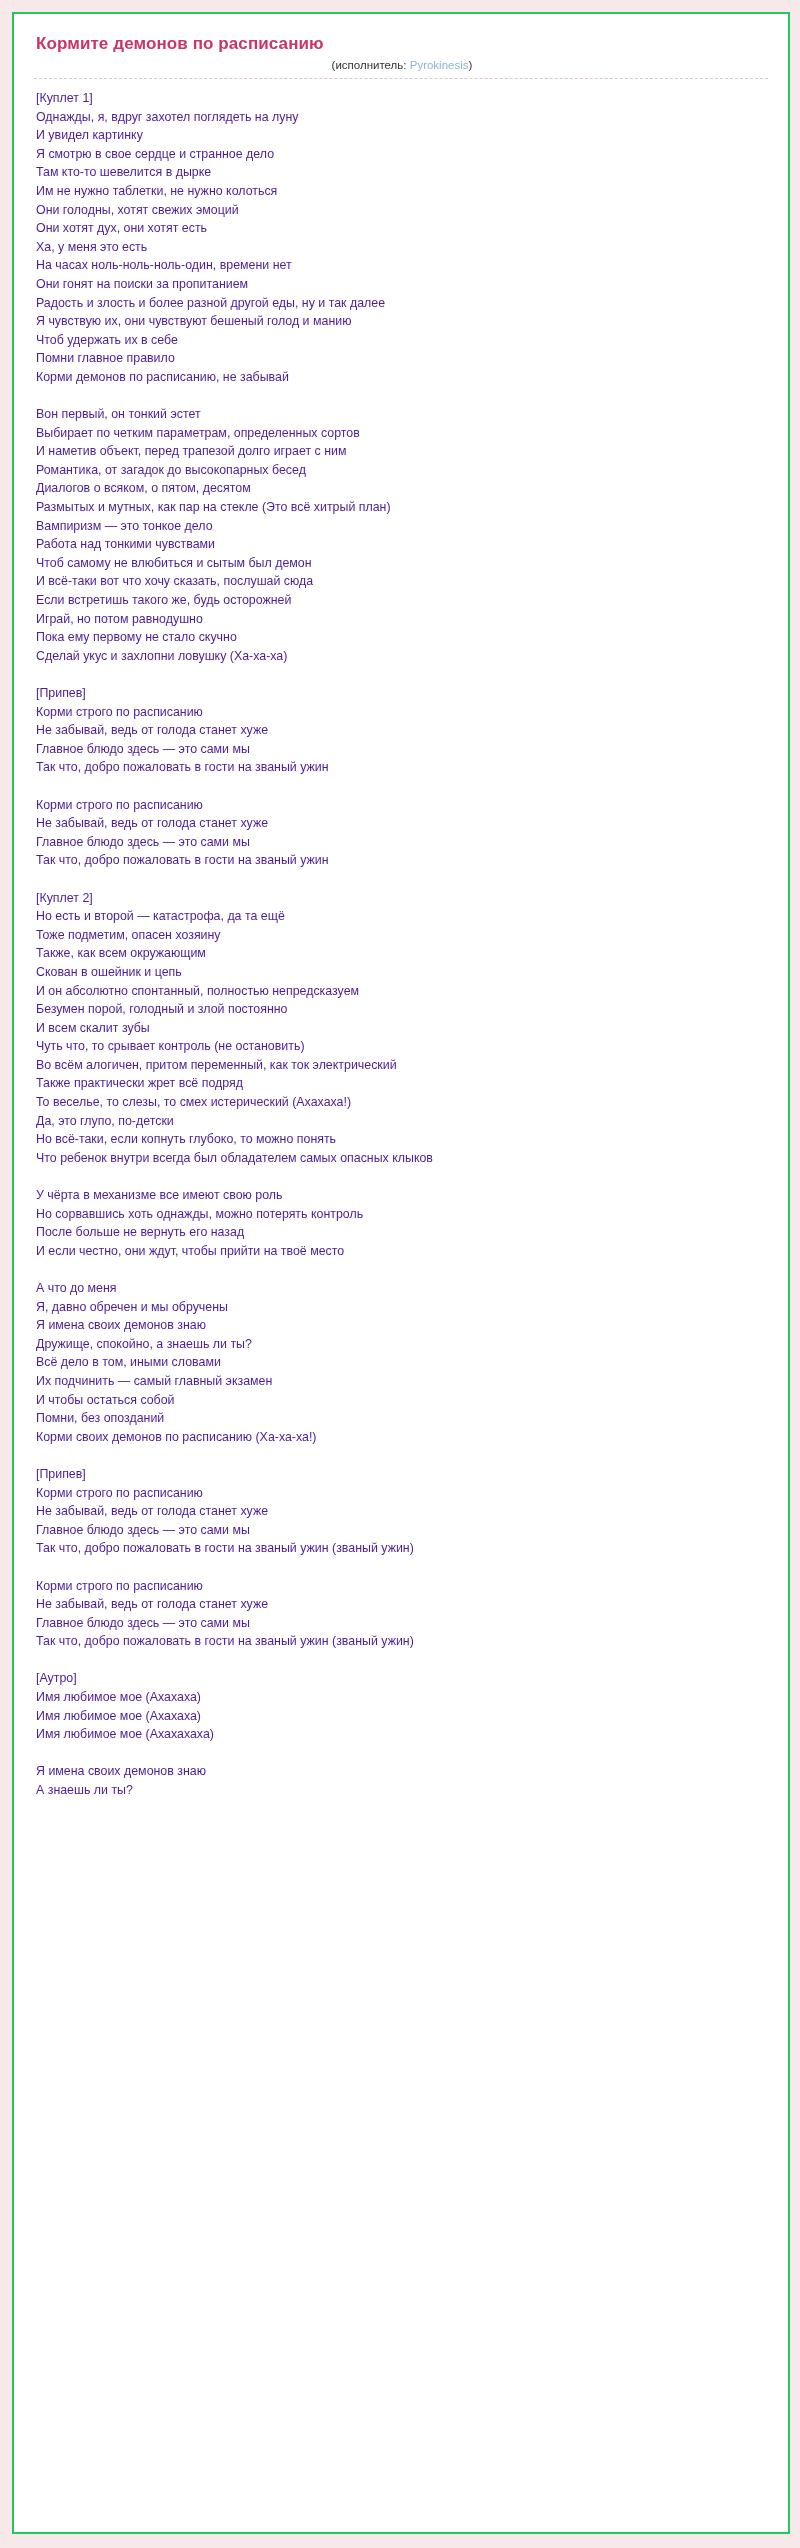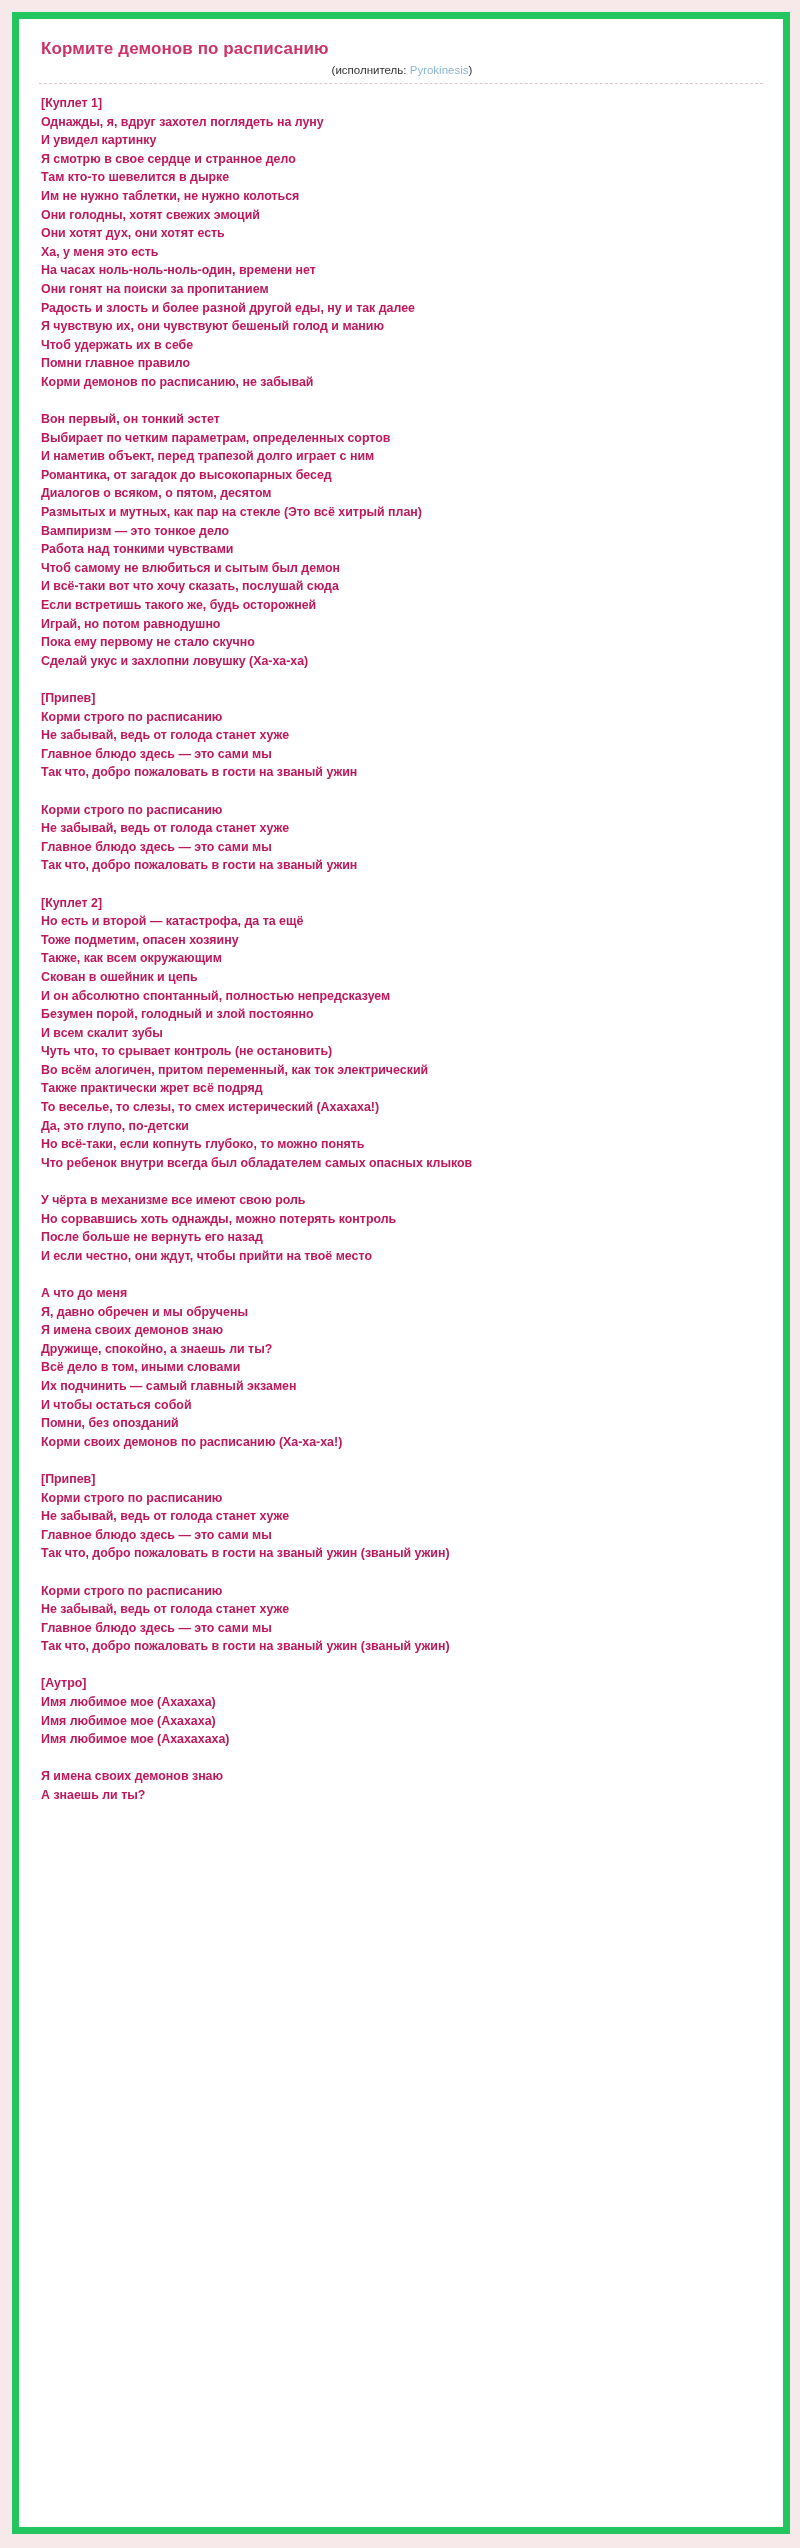--- a/index.html
+++ b/index.html
@@ -14,21 +14,21 @@
   }
   .page-frame {
     width: 800px;
     min-height: 2548px;
     box-sizing: border-box;
     padding: 12px 10px 12px 12px;
     background: #f7e9e9;
   }
   .sheet {
     background: #ffffff;
-    border: 7px solid #22c55e;
+    border: 2px solid #22c55e;
     box-sizing: border-box;
     min-height: 2522px;
     padding: 14px 20px 30px 20px;
   }
   .song-title {
     color: #cc3366;
     font-size: 17px;
     font-weight: bold;
     letter-spacing: 0.1px;
     margin: 6px 0 4px 2px;
@@ -49,24 +49,23 @@
     text-decoration: none;
   }
   .divider {
     border: 0;
     border-top: 1px dashed #d9c6c6;
     margin: 2px 0 10px 0;
   }
   .lyrics {
     font-size: 12.4px;
     line-height: 18.6px;
-    color: #be185d;
+    color: #4c1d95;
     white-space: pre-wrap;
     margin: 0 0 0 2px;
-    font-weight: bold;
   }
   .lyrics .blk {
     display: block;
   }
   .spacer-line {
     display: block;
     height: 18.6px;
   }
 </style>
 </head>

